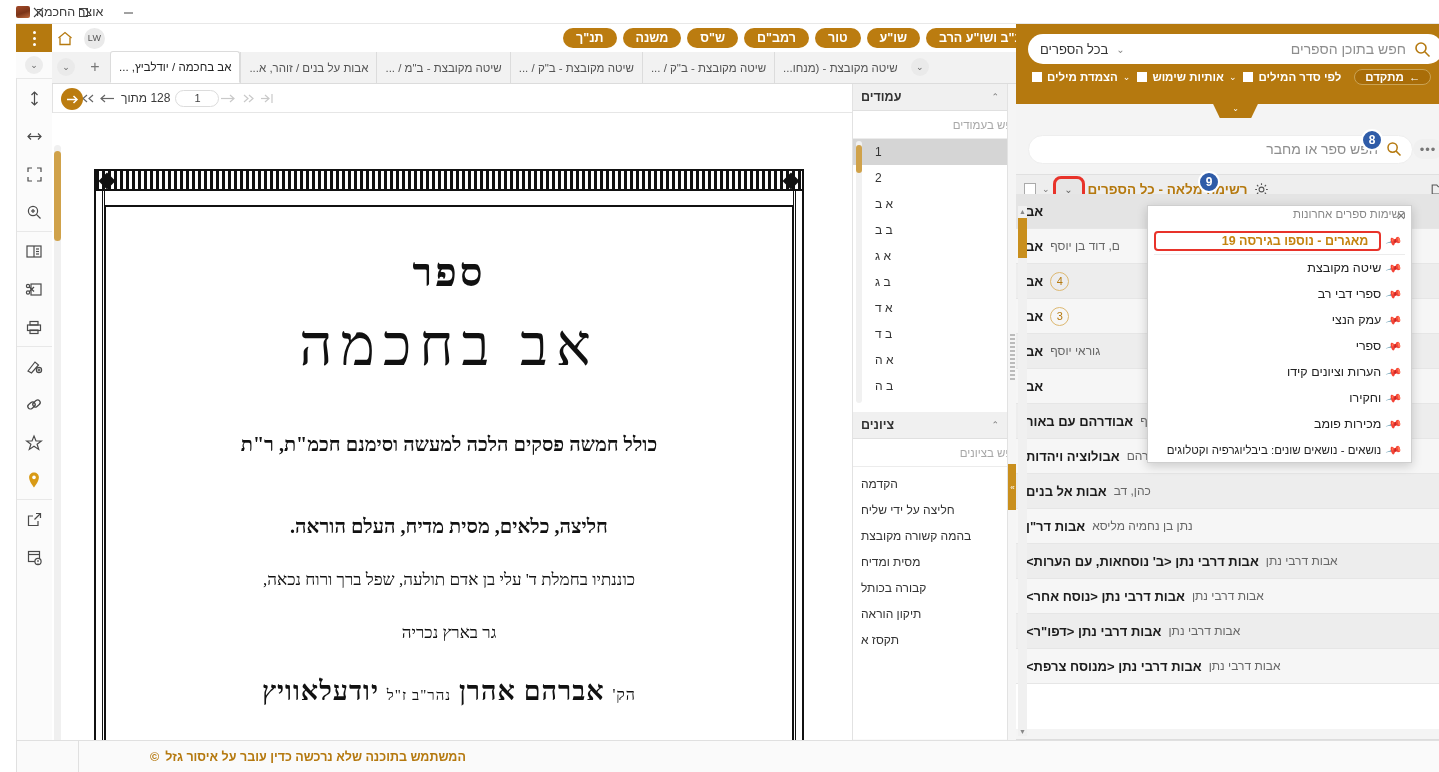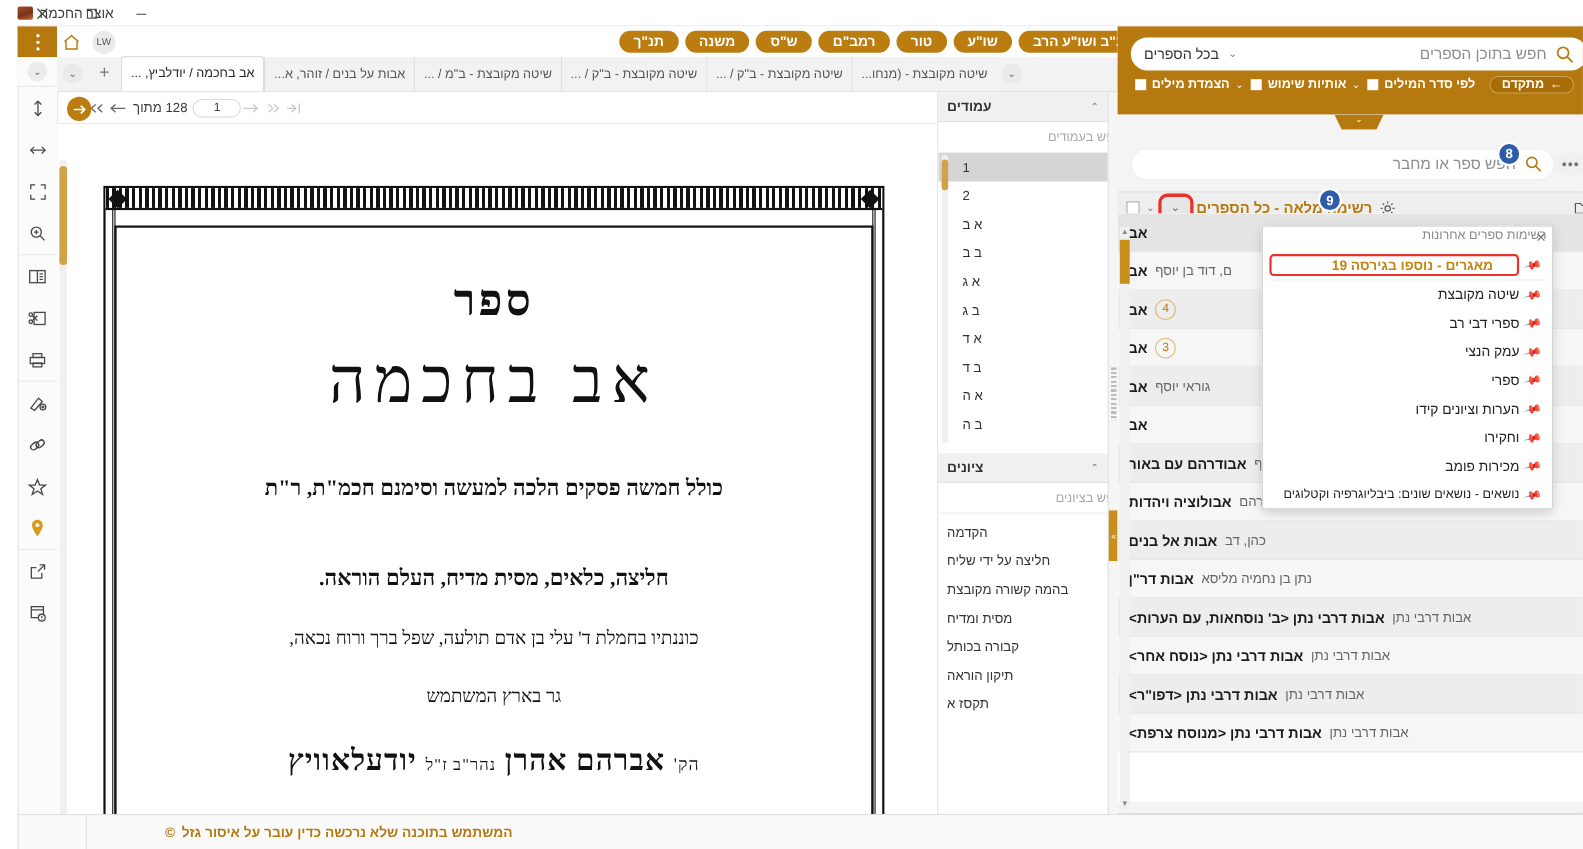--- a/index.html
+++ b/index.html
@@ -363,21 +363,21 @@
   .dd-item {
     height: 26px; display: flex; flex-direction: row-reverse; align-items: center;
     padding: 0 10px 0 6px; gap: 6px; font-size: 12.5px; color: #222;
     justify-content: space-between; cursor: pointer;
   }
   .dd-item .lbl { flex:1; text-align: right; white-space: nowrap; overflow: hidden; }
   .dd-item .pin { color: #9a9a9a; font-size: 11px; transform: rotate(30deg); }
   .dd-item.first { margin-top: 22px; }
   .dd-item.highlight .lbl {
     color: #c4830f; font-weight: 600;
-    border: 2px solid #e8332a; border-radius: 4px; padding: 1px 22px;
+    border: 2px solid #e8332a; border-radius: 4px; padding: 1px 11px;
     box-shadow: 0 0 0 2px #fff;
   }
   .dd-item.highlight .pin { color: #d89a16; }
   .dd-sep { height: 1px; background: #ececec; margin: 0 6px; }
 
   .badge-num {
     position: absolute; width: 22px; height: 22px; border-radius: 50%;
     background: #2f5ca8; color: #fff; font-size: 12px; font-weight: bold;
     display: flex; align-items: center; justify-content: center;
     border: 2px solid #fff; z-index: 60;
@@ -651,21 +651,21 @@
         <div class="scan-inner"></div>
         <div class="scan-ornament"></div>
         <div class="scan-corner r"></div>
         <div class="scan-corner l"></div>
         <div class="scan-body">
           <div class="t-sefer">ספר</div>
           <div class="t-main">אב בחכמה</div>
           <div class="t-sub1">כולל חמשה פסקים הלכה למעשה וסימנם חכמ"ת, ר"ת</div>
           <div class="t-sub1">חליצה, כלאים, מסית מדיח, העלם הוראה.</div>
           <div class="t-sub2">כוננתיו בחמלת ד' עלי בן אדם תולעה, שפל ברך ורוח נכאה,</div>
-          <div class="t-sub2">גר בארץ המשתמש</div>
+          <div class="t-sub2">גר בארץ נכריה</div>
           <div class="t-author">
             <span style="font-size:16px;font-weight:normal">הק'</span>
             <span>אברהם אהרן</span>
             <small>נהר"ב ז"ל</small>
             <span>יודעלאוויץ</span>
           </div>
           <div class="t-fade">&nbsp;</div>
         </div>
       </div>
     </div>

